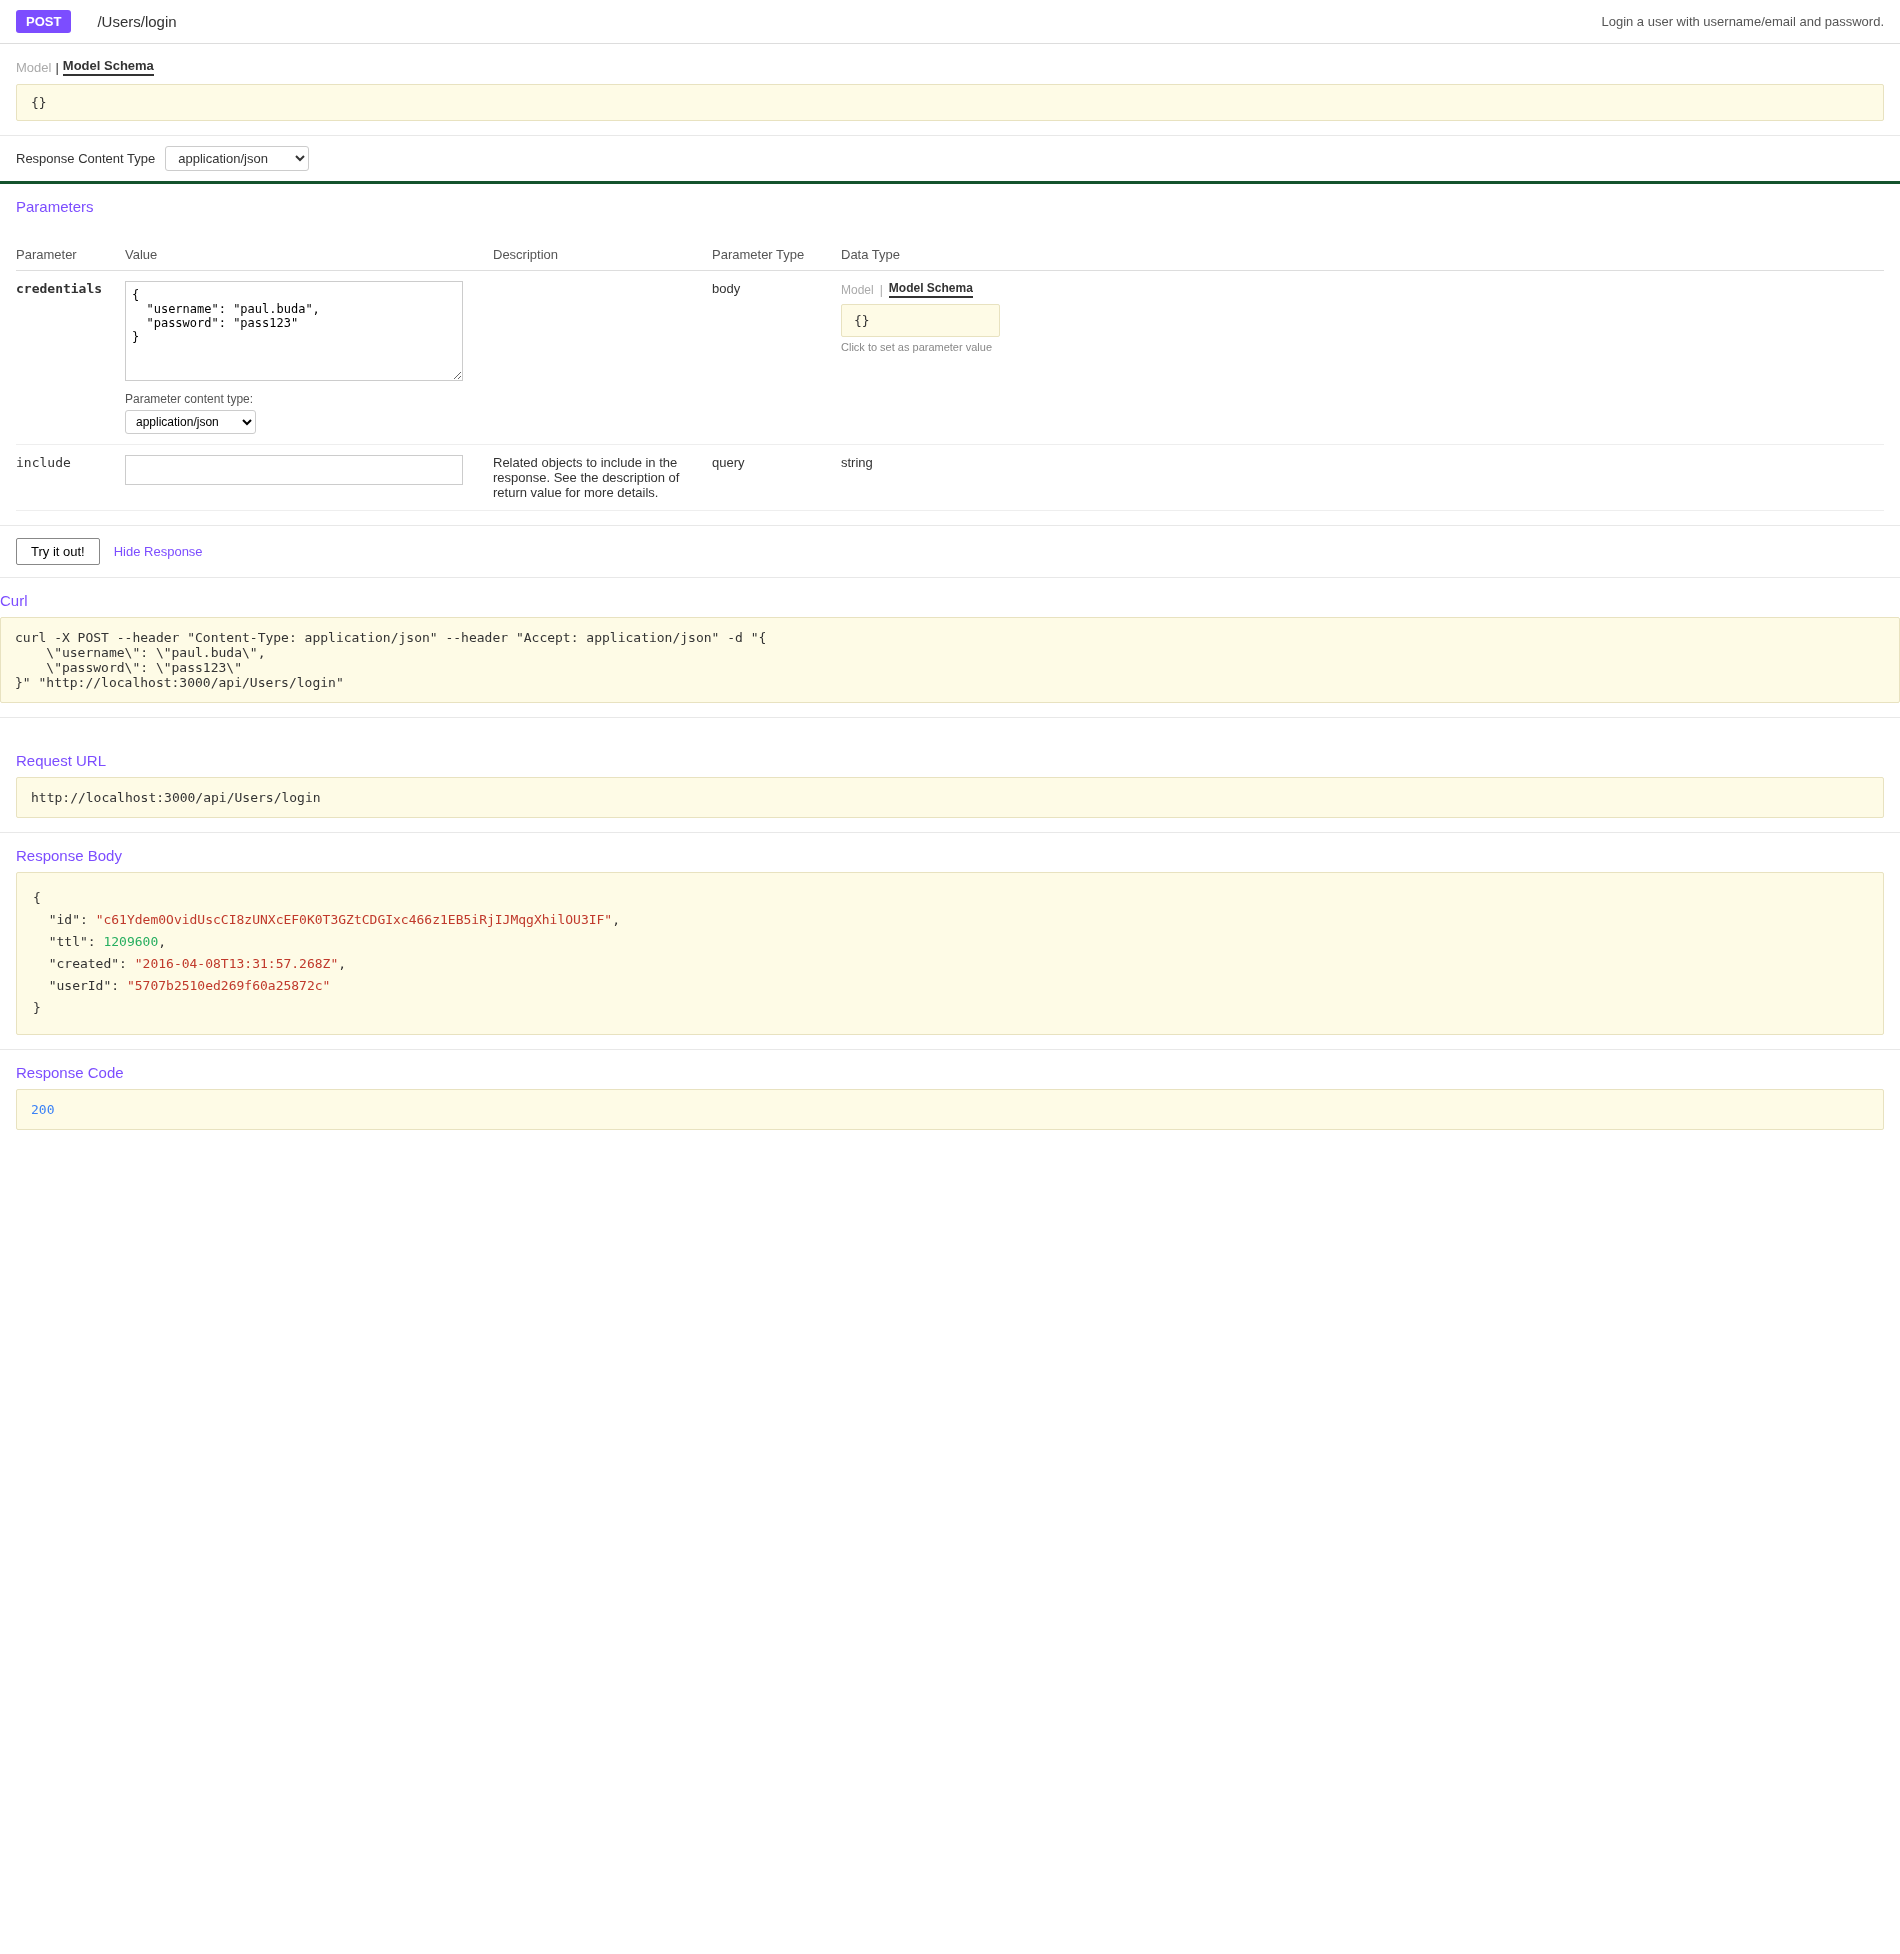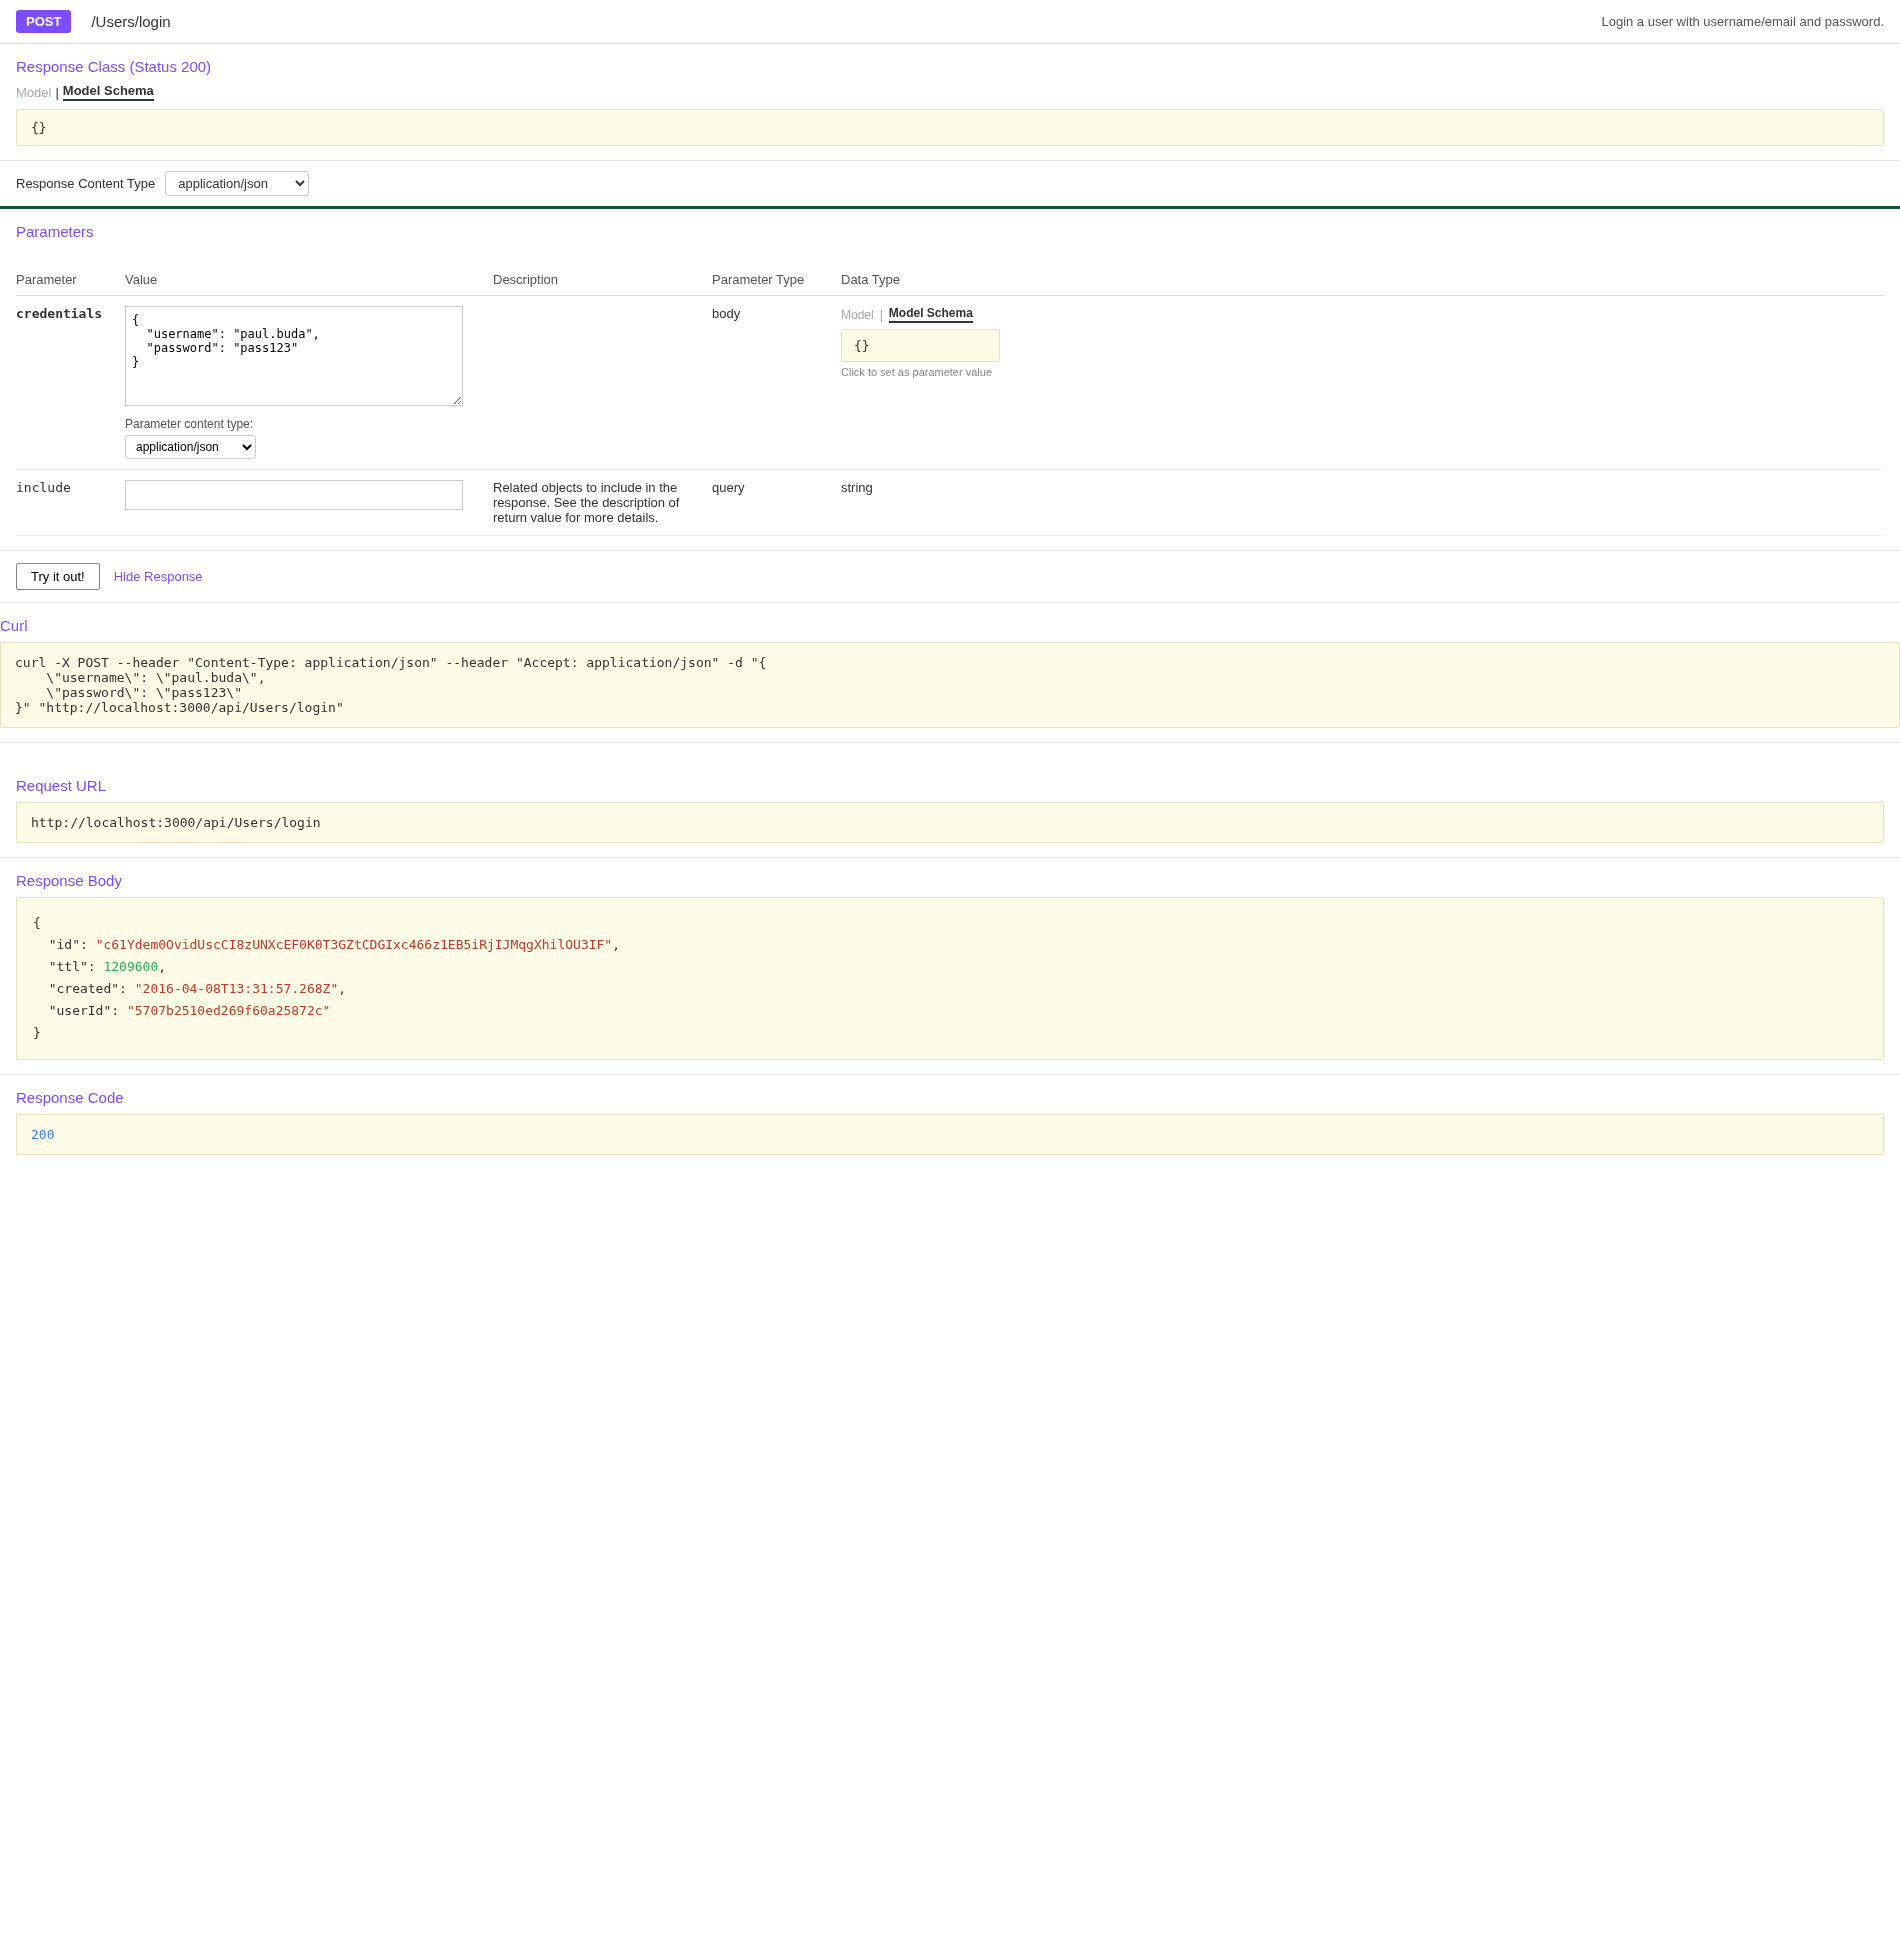--- a/index.html
+++ b/index.html
@@ -14,21 +14,21 @@
       display: flex;
       align-items: center;
       justify-content: space-between;
       padding: 10px 16px;
       border-bottom: 1px solid #ddd;
       background: #fff;
     }
     .header-left {
       display: flex;
       align-items: center;
-      gap: 20px;
+      gap: 26px;
     }
     .post-badge {
       background: #7c4dff;
       color: #fff;
       font-weight: bold;
       font-size: 13px;
       padding: 4px 10px;
       border-radius: 3px;
     }
     .endpoint-path {
@@ -332,21 +332,20 @@
 
 <div class="header-bar">
   <div class="header-left">
     <span class="post-badge">POST</span>
     <span class="endpoint-path">/Users/login</span>
   </div>
   <span class="header-desc">Login a user with username/email and password.</span>
 </div>
 
 <div class="section">
-  <div class="section-title">Response Class (Status 200)</div>
   <div class="model-tabs">
     <span class="model-tab-label">Model</span>
     <span style="margin-right:4px;">|</span>
     <span class="model-tab-active">Model Schema</span>
   </div>
   <div class="json-box">{}</div>
 </div>
 
 <div class="response-content-type-row">
   <span class="response-content-type-label">Response Content Type</span>

